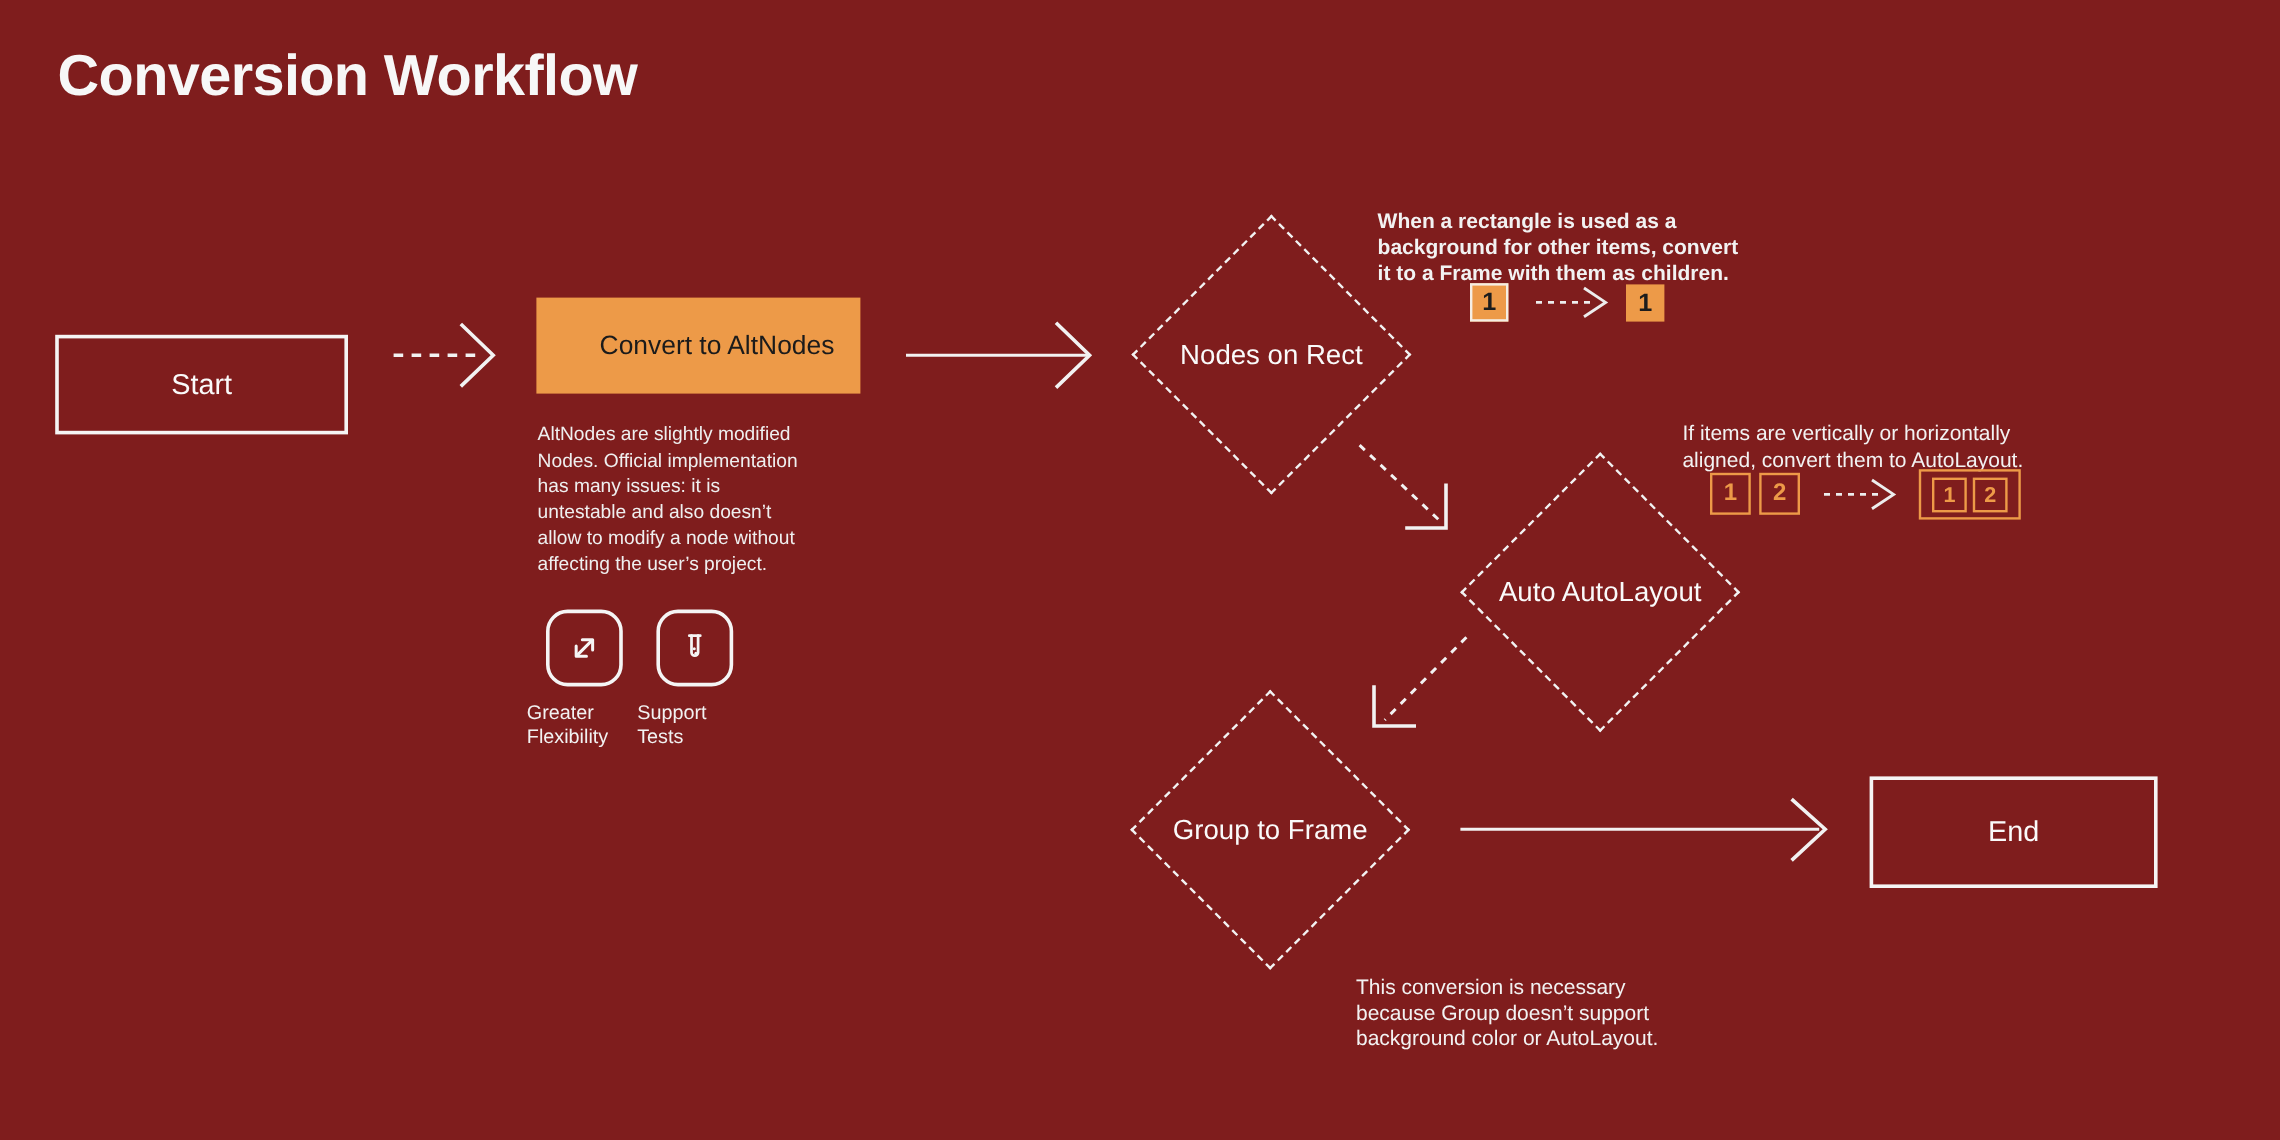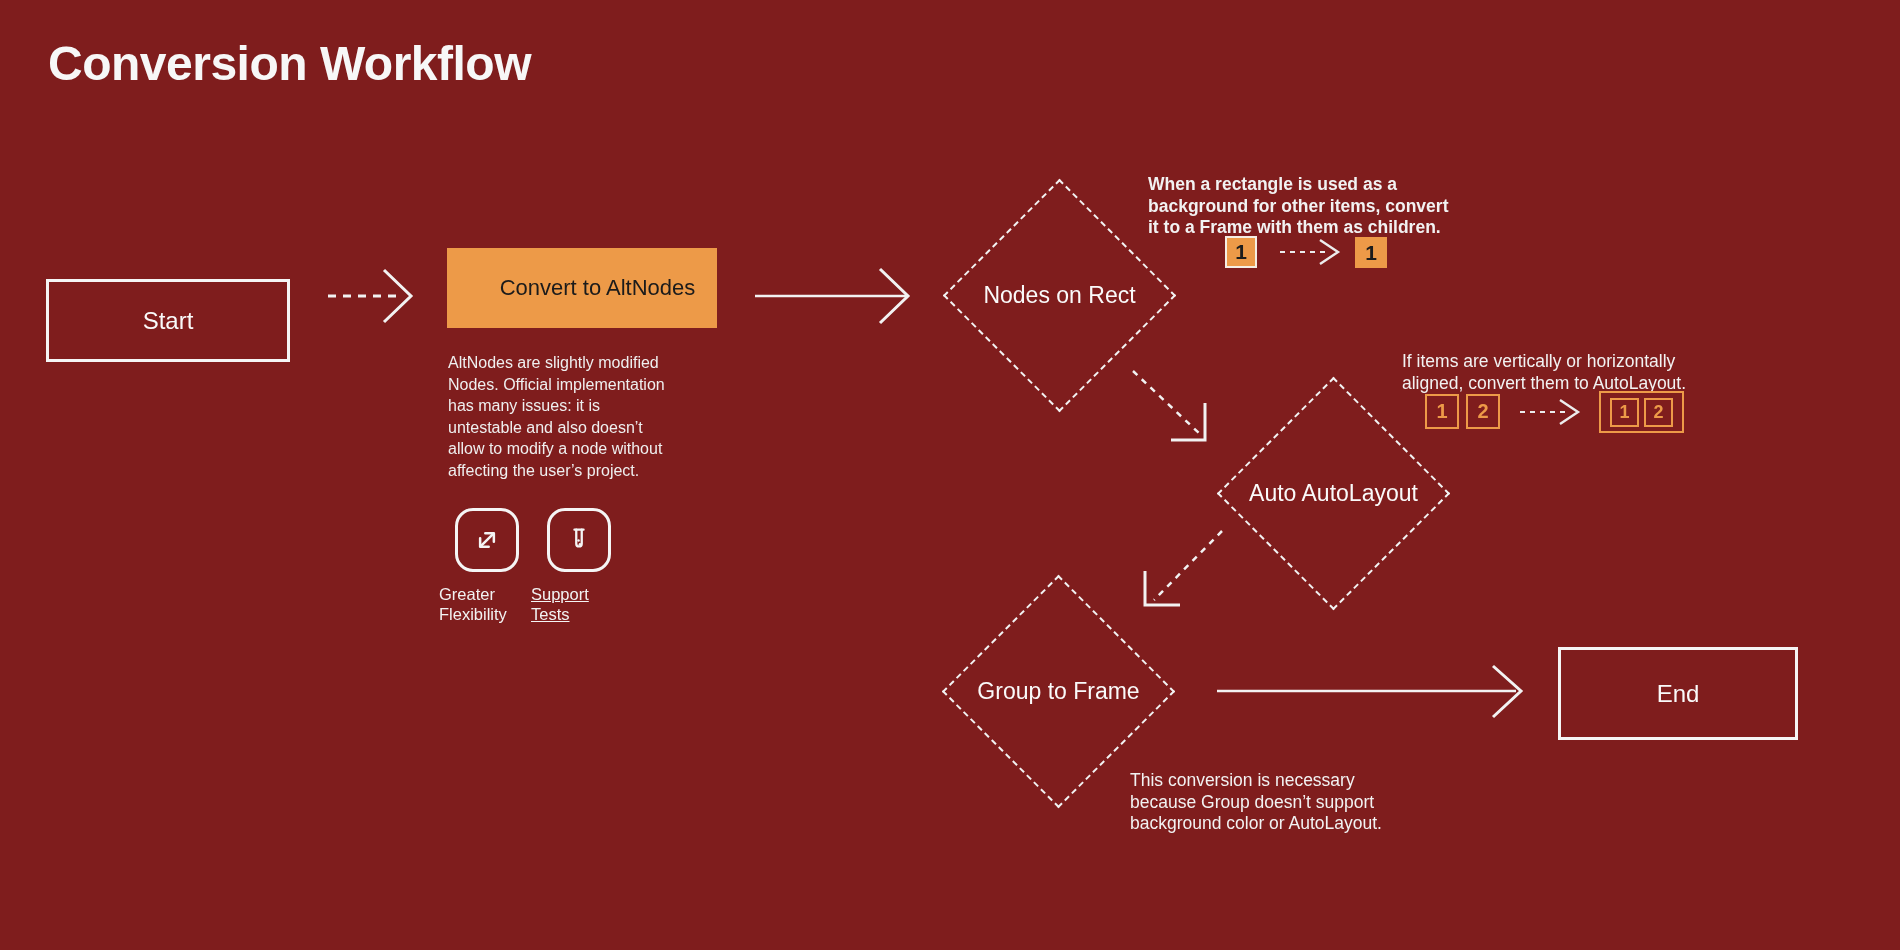--- a/index.html
+++ b/index.html
@@ -25,21 +25,21 @@
     background:#ED9A48; color:#1B1B1B;
     display:flex; align-items:center; justify-content:center;
     font-size:22px; font-weight:500;padding-left:31px;
   }
   .paragraph {
     position:absolute; left:448px; top:352px; width:300px;
     font-size:16px; line-height:21.5px; color:#EFEFEF; white-space:pre-line;
   }
   .feature { position:absolute; width:96px; }
   .feature-1 { left:439px; top:508px; }
-  .feature-2 { left:531px; top:508px;text-decoration:underline; }
+  .feature-2 { left:531px; top:508px; }
   .feature-3 { left:625px; top:508px; }
   .feature-icon-box {
     width:64px; height:64px; border:3px solid #F5F5F5; border-radius:18px;
     margin:0 auto 12px auto; display:flex; align-items:center; justify-content:center;
   }
   .feature-label { font-size:16.5px; line-height:20px; color:#F2F2F2; }
   .diamond {
     position:absolute; width:165px; height:165px;
     transform:rotate(45deg); border:2.5px dashed #F2F2F2;
   }
@@ -50,21 +50,21 @@
     position:absolute; inset:0; transform:rotate(-45deg);
     display:flex; align-items:center; justify-content:center;
     font-size:23px; color:#FAFAFA; white-space:nowrap;
   }
   .note {
     position:absolute; font-size:17.5px; line-height:21.5px;
     color:#F2F2F2; white-space:pre-line;
   }
   .note-rect { left:1148px; top:174px;font-weight:bold; }
   .note-autolayout { left:1402px; top:351px; }
-  .note-group { left:1130px; top:770px; }
+  .note-group { left:1130px; top:812px; }
   .mini-box {
     position:absolute; display:flex; align-items:center; justify-content:center;
     font-weight:700;
   }
   .mini-filled { background:#ED9A48; color:#1C1C1C; font-size:21px; }
   .mini-rect  { left:1225px; top:236px; width:32px; height:32px; border:2px solid #F5EEE4; }
   .mini-frame { left:1355px; top:237px; width:32px; height:31px; }
   .mini-outline {
     border:2.5px solid #ED9A48; color:#ED9A48; background:transparent; font-size:20px;
   }

